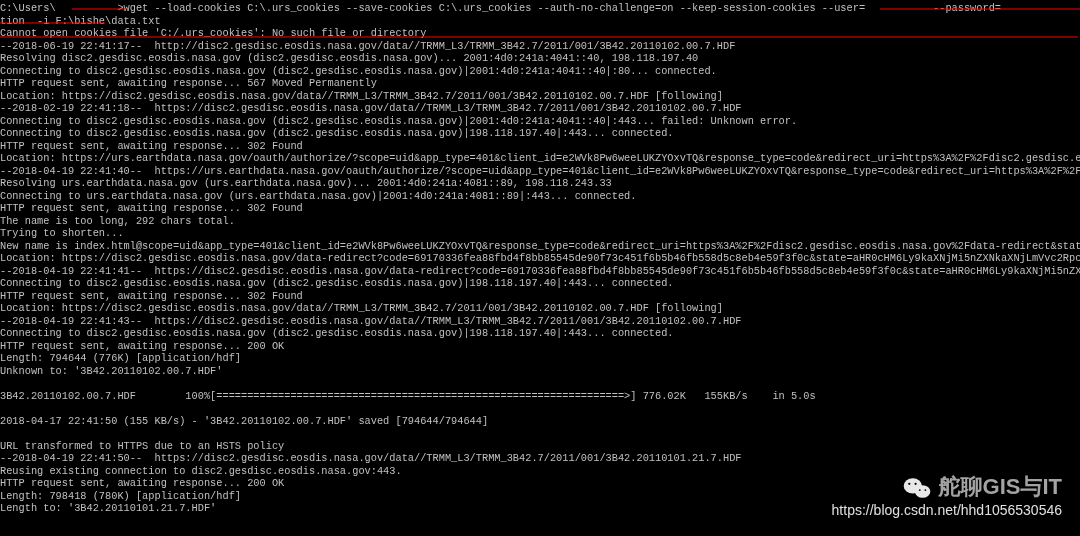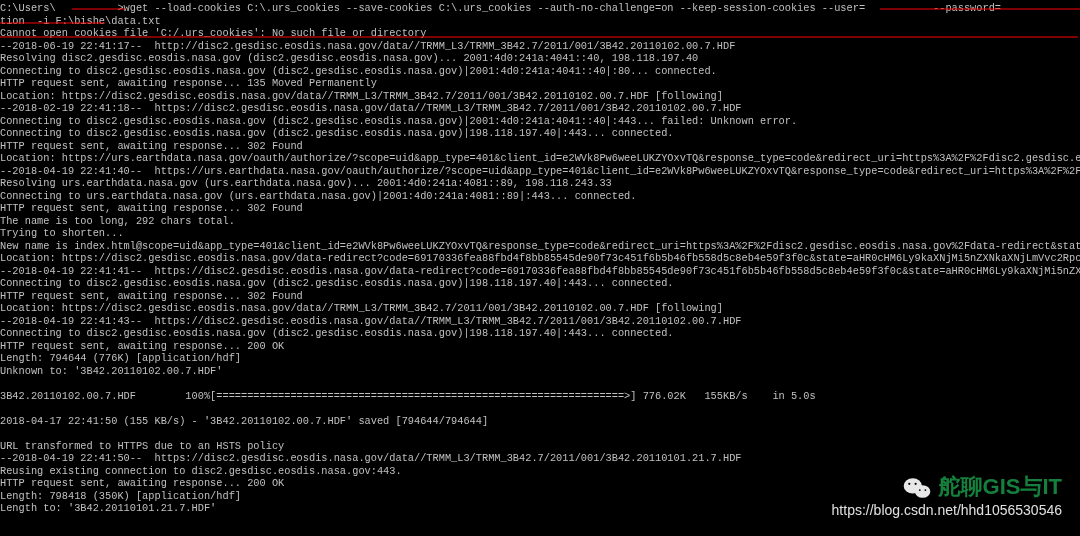--- a/index.html
+++ b/index.html
@@ -2,21 +2,21 @@
 <html><head>
 <meta charset="utf-8">
 <style>
   html,body{margin:0;padding:0;background:#000;color:#c0c0c0;font-family:Consolas,"Courier New",monospace;font-size:10.3px;line-height:12.5px;}
   .term{width:1080px;height:536px;position:relative;overflow:hidden;}
   .lines{padding:2px 0 0 0;white-space:pre;}
   .redlines{position:absolute;left:0;top:0;pointer-events:none;}
   .redlines line{stroke:#ff0000;stroke-width:1.2;}
   .prog{letter-spacing:0;}
   .wm{position:absolute;right:18px;bottom:20px;text-align:right;}
-  .wm-title{display:flex;align-items:center;gap:8px;justify-content:flex-end;color:#15803d;font-size:22px;font-weight:600;font-family:"Microsoft YaHei",Arial,sans-serif;}
+  .wm-title{display:flex;align-items:center;gap:8px;justify-content:flex-end;color:#a3a3a3;font-size:22px;font-weight:600;font-family:"Microsoft YaHei",Arial,sans-serif;}
   .wm-sub{color:#e0e0e0;font-size:14px;font-family:Arial,sans-serif;margin-top:4px;}
   .wx-icon{width:28px;height:24px;}
   .wx-icon svg{width:100%;height:100%;}
 </style>
 </head>
 <body>
 <div class="term">
 
 <svg class="redlines" width="1080" height="536">
   <line x1="72" y1="9" x2="125" y2="9"></line>
@@ -24,21 +24,21 @@
   <line x1="0" y1="23" x2="105" y2="23"></line>
   <line x1="0" y1="37" x2="1078" y2="37"></line>
 </svg>
 
 <div class="lines"><span>C:\Users\          &gt;wget --load-cookies C:\.urs_cookies --save-cookies C:\.urs_cookies --auth-no-challenge=on --keep-session-cookies --user=           --password=             --content-disposi</span>
 <span>tion  -i F:\bishe\data.txt</span>
 <span>Cannot open cookies file 'C:/.urs_cookies': No such file or directory</span>
 <span>--2018-06-19 22:41:17--  http://disc2.gesdisc.eosdis.nasa.gov/data//TRMM_L3/TRMM_3B42.7/2011/001/3B42.20110102.00.7.HDF</span>
 <span>Resolving disc2.gesdisc.eosdis.nasa.gov (disc2.gesdisc.eosdis.nasa.gov)... 2001:4d0:241a:4041::40, 198.118.197.40</span>
 <span>Connecting to disc2.gesdisc.eosdis.nasa.gov (disc2.gesdisc.eosdis.nasa.gov)|2001:4d0:241a:4041::40|:80... connected.</span>
-<span>HTTP request sent, awaiting response... 135 Moved Permanently</span>
+<span>HTTP request sent, awaiting response... 567 Moved Permanently</span>
 <span>Location: https://disc2.gesdisc.eosdis.nasa.gov/data//TRMM_L3/TRMM_3B42.7/2011/001/3B42.20110102.00.7.HDF [following]</span>
 <span>--2018-02-19 22:41:18--  https://disc2.gesdisc.eosdis.nasa.gov/data//TRMM_L3/TRMM_3B42.7/2011/001/3B42.20110102.00.7.HDF</span>
 <span>Connecting to disc2.gesdisc.eosdis.nasa.gov (disc2.gesdisc.eosdis.nasa.gov)|2001:4d0:241a:4041::40|:443... failed: Unknown error.</span>
 <span>Connecting to disc2.gesdisc.eosdis.nasa.gov (disc2.gesdisc.eosdis.nasa.gov)|198.118.197.40|:443... connected.</span>
 <span>HTTP request sent, awaiting response... 302 Found</span>
 <span>Location: https://urs.earthdata.nasa.gov/oauth/authorize/?scope=uid&amp;app_type=401&amp;client_id=e2WVk8Pw6weeLUKZYOxvTQ&amp;response_type=code&amp;redirect_uri=https%3A%2F%2Fdisc2.gesdisc.eosdis.nasa.gov%2Fdata-redirect&amp;state=aHR0cHM6Ly9kaXNjMi5nZXNkaXNjLmVvc2Rpcy5uYXNhLmdvdi9kYXRhLy9UUk1NX0wzL1RSTU1fM0I0Mi43LzIwMTEvMDAxLzNCNDIuMjAxMTAxMDIuMDAuNy5IREY [following]</span>
 <span>--2018-04-19 22:41:40--  https://urs.earthdata.nasa.gov/oauth/authorize/?scope=uid&amp;app_type=401&amp;client_id=e2WVk8Pw6weeLUKZYOxvTQ&amp;response_type=code&amp;redirect_uri=https%3A%2F%2Fdisc2.gesdisc.eosdis.nasa.gov%2Fdata-redirect&amp;state=aHR0cHM6Ly9kaXNjMi5nZXNkaXNjLmVvc2Rpcy5uYXNhLmdvdi9kYXRhLy9UUk1NX0wzL1RSTU1fM0I0Mi43LzIwMTEvMDAxLzNCNDIuMjAxMTAxMDIuMDAuNy5IREY</span>
 <span>Resolving urs.earthdata.nasa.gov (urs.earthdata.nasa.gov)... 2001:4d0:241a:4081::89, 198.118.243.33</span>
 <span>Connecting to urs.earthdata.nasa.gov (urs.earthdata.nasa.gov)|2001:4d0:241a:4081::89|:443... connected.</span>
 <span>HTTP request sent, awaiting response... 302 Found</span>
@@ -57,21 +57,21 @@
 <span>Unknown to: '3B42.20110102.00.7.HDF'</span>
 <span></span>
 <span class="prog">3B42.20110102.00.7.HDF        100%[==================================================================&gt;] 776.02K   155KB/s    in 5.0s</span>
 <span></span>
 <span>2018-04-17 22:41:50 (155 KB/s) - '3B42.20110102.00.7.HDF' saved [794644/794644]</span>
 <span></span>
 <span>URL transformed to HTTPS due to an HSTS policy</span>
 <span>--2018-04-19 22:41:50--  https://disc2.gesdisc.eosdis.nasa.gov/data//TRMM_L3/TRMM_3B42.7/2011/001/3B42.20110101.21.7.HDF</span>
 <span>Reusing existing connection to disc2.gesdisc.eosdis.nasa.gov:443.</span>
 <span>HTTP request sent, awaiting response... 200 OK</span>
-<span>Length: 798418 (350K) [application/hdf]</span>
+<span>Length: 798418 (780K) [application/hdf]</span>
 <span>Length to: '3B42.20110101.21.7.HDF'</span>
 </div>
 
 <div class="wm">
   <div class="wm-title">
     <span class="wx-icon">
       <svg viewBox="0 0 40 34">
             <g fill="#e8e8e8">
               <ellipse cx="14" cy="14" rx="13" ry="11"></ellipse>
               <ellipse cx="28" cy="22" rx="11" ry="9"></ellipse>

